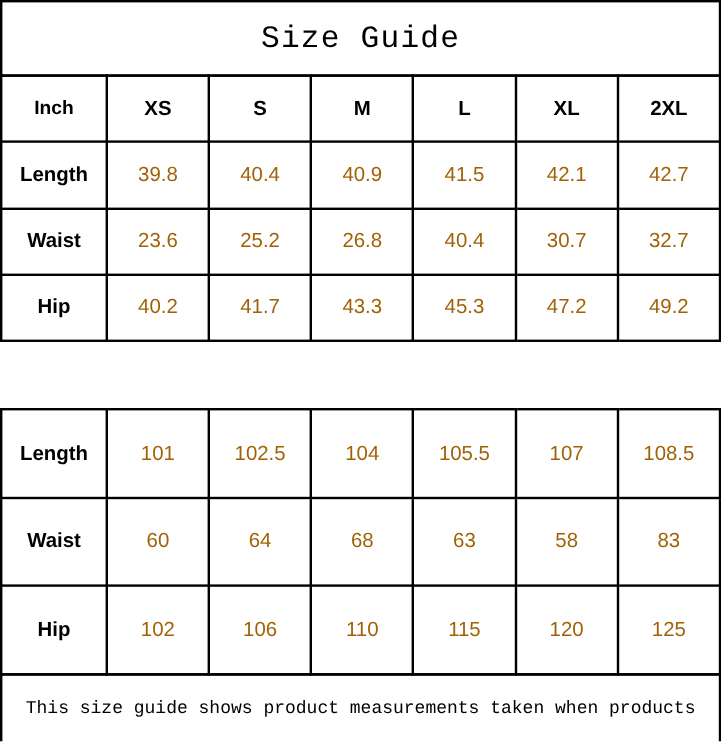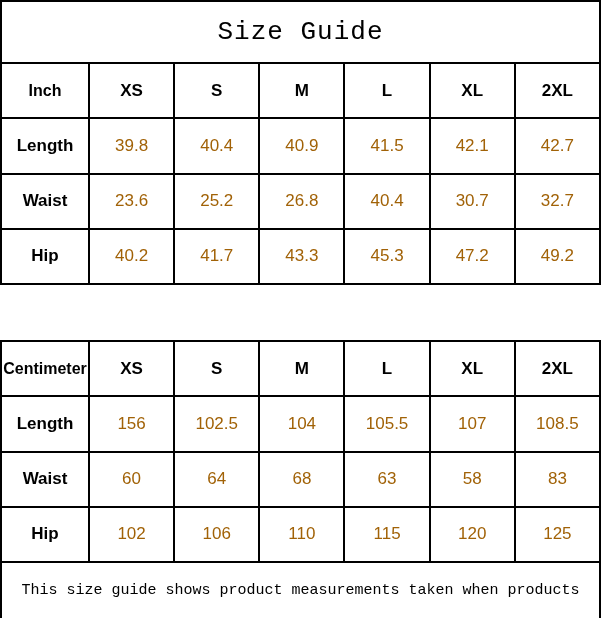--- a/index.html
+++ b/index.html
@@ -136,31 +136,22 @@
       <col class="label-col">
         <col>
         <col>
         <col>
         <col>
         <col>
         <col>
     </colgroup>
     <tbody>
       <tr>
-        <th class="unit-cell">Centimeter</th>
-        <th>XS</th>
-        <th>S</th>
-        <th>M</th>
-        <th>L</th>
-        <th>XL</th>
-        <th>2XL</th>
-      </tr>
-      <tr>
         <th>Length</th>
-        <td>156</td>
+        <td>101</td>
         <td>102.5</td>
         <td>104</td>
         <td>105.5</td>
         <td>107</td>
         <td>108.5</td>
       </tr>
       <tr>
         <th>Waist</th>
         <td>60</td>
         <td>64</td>

